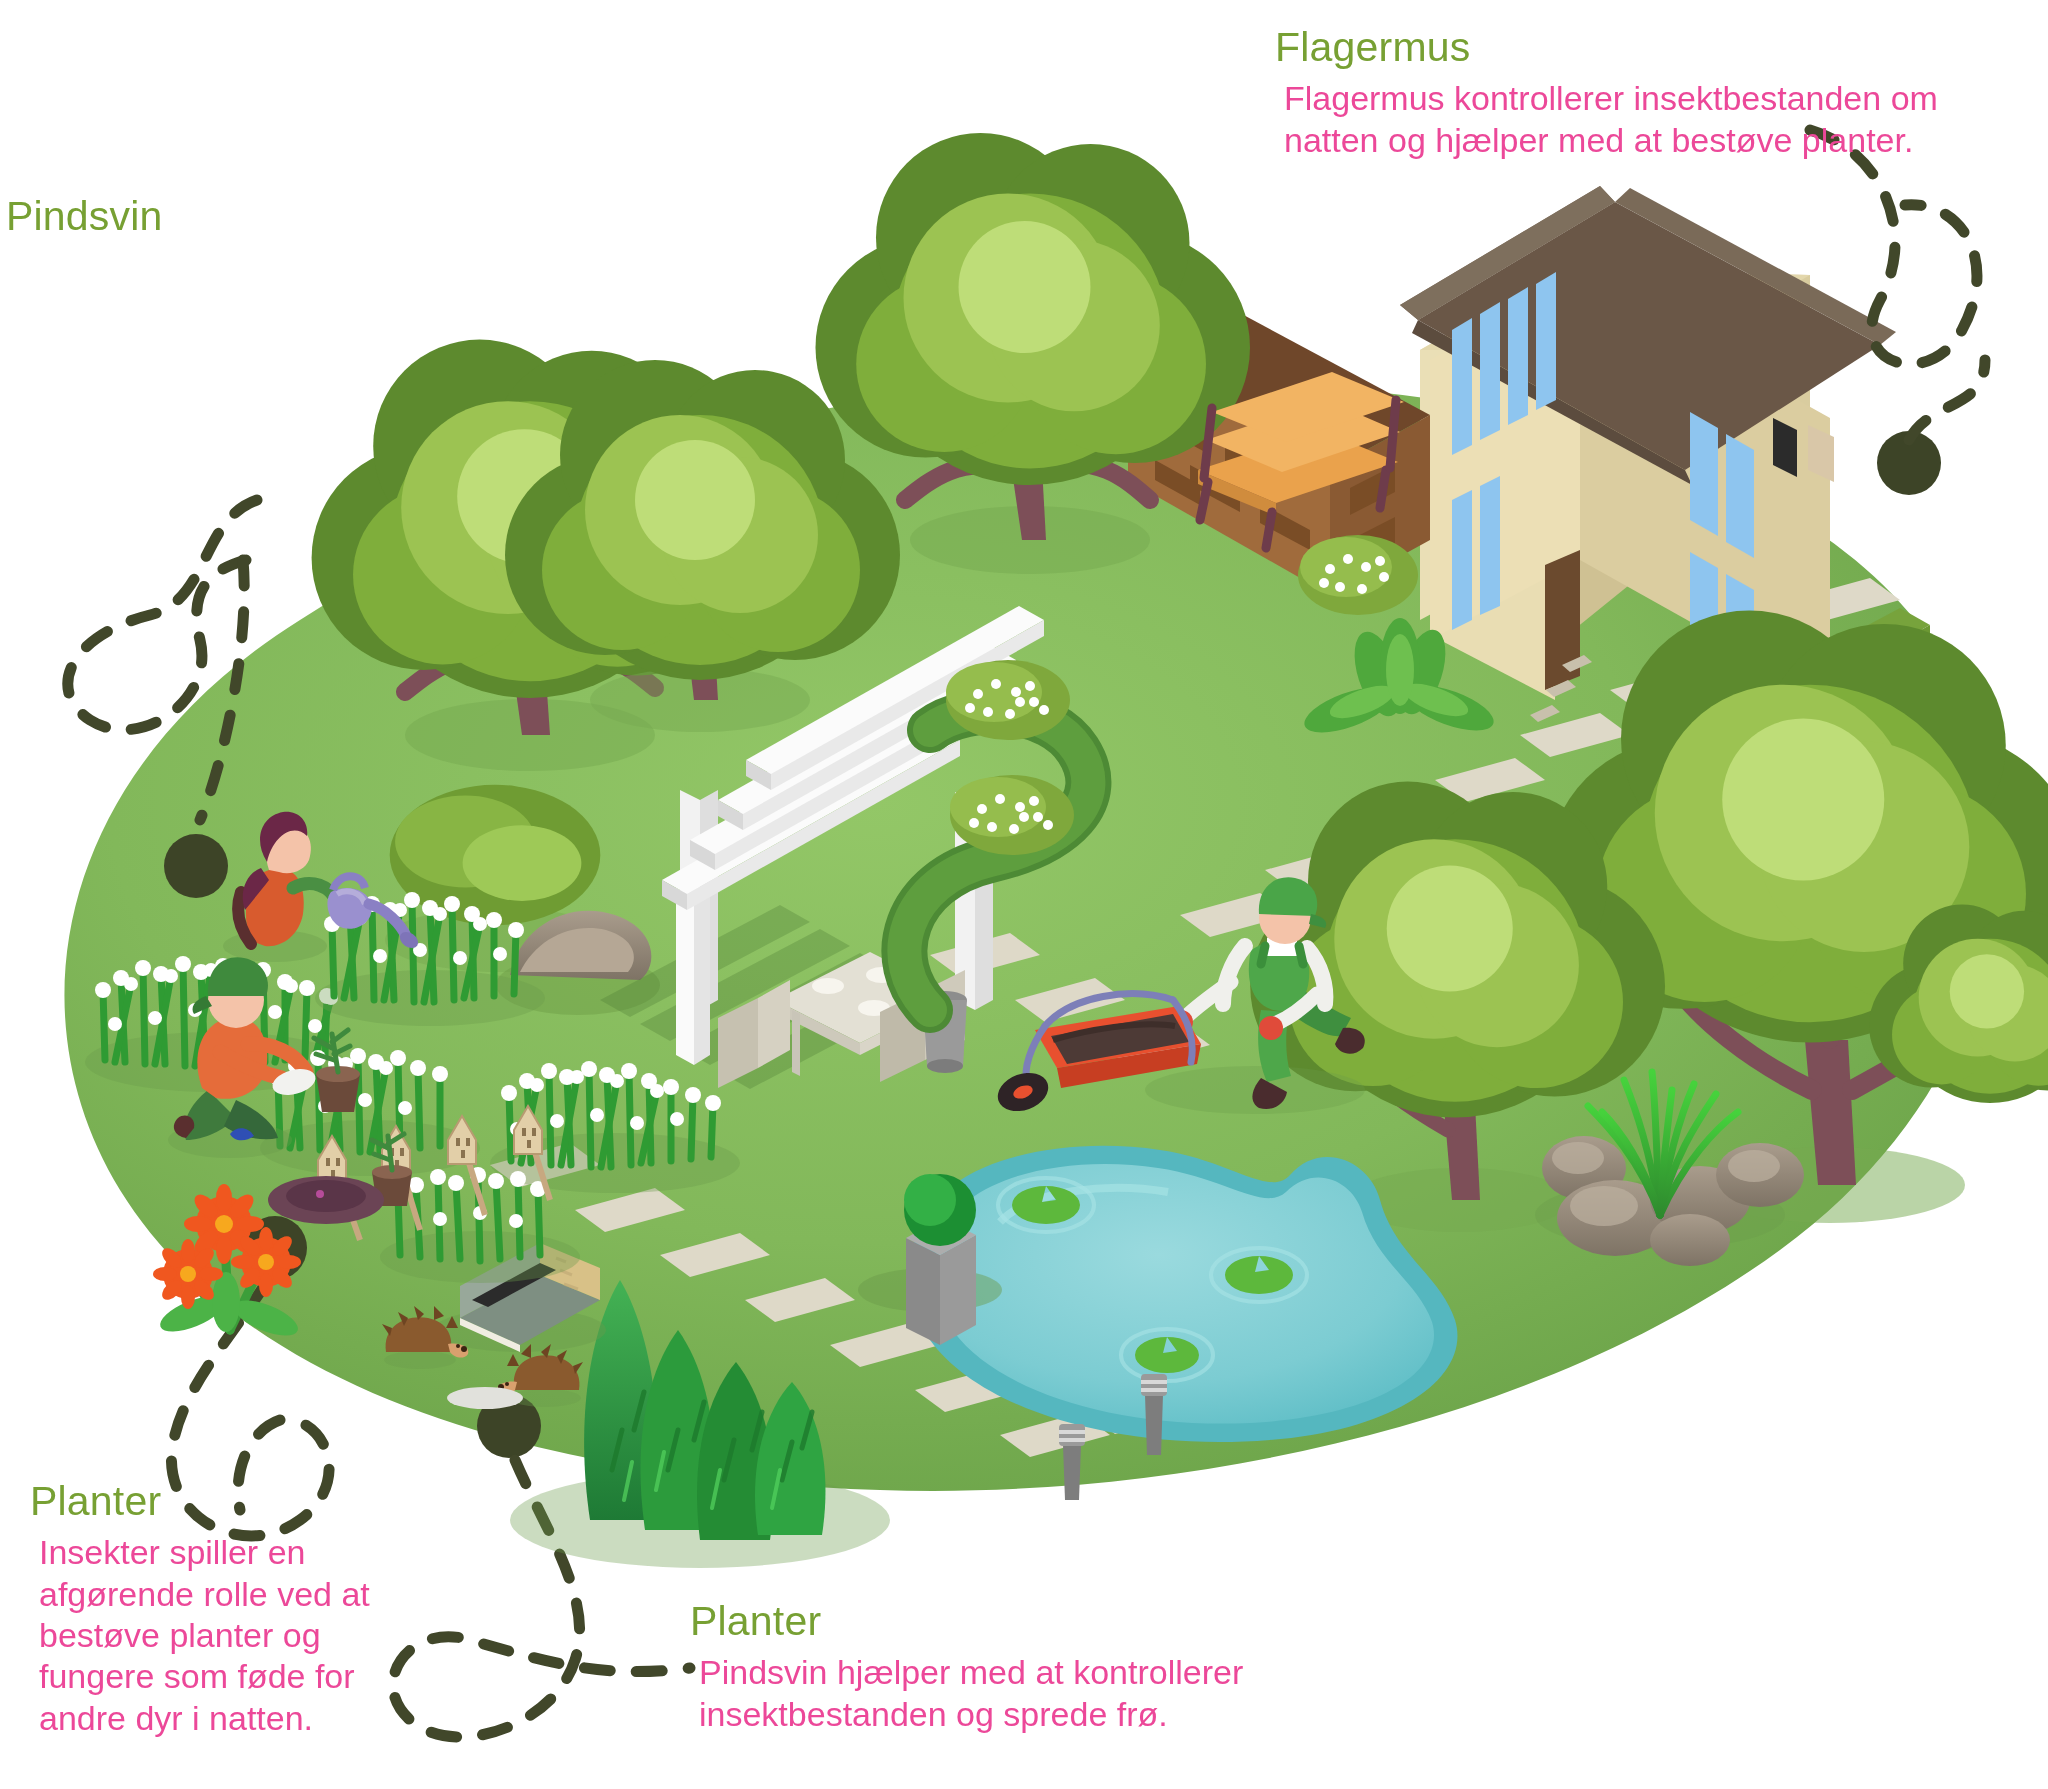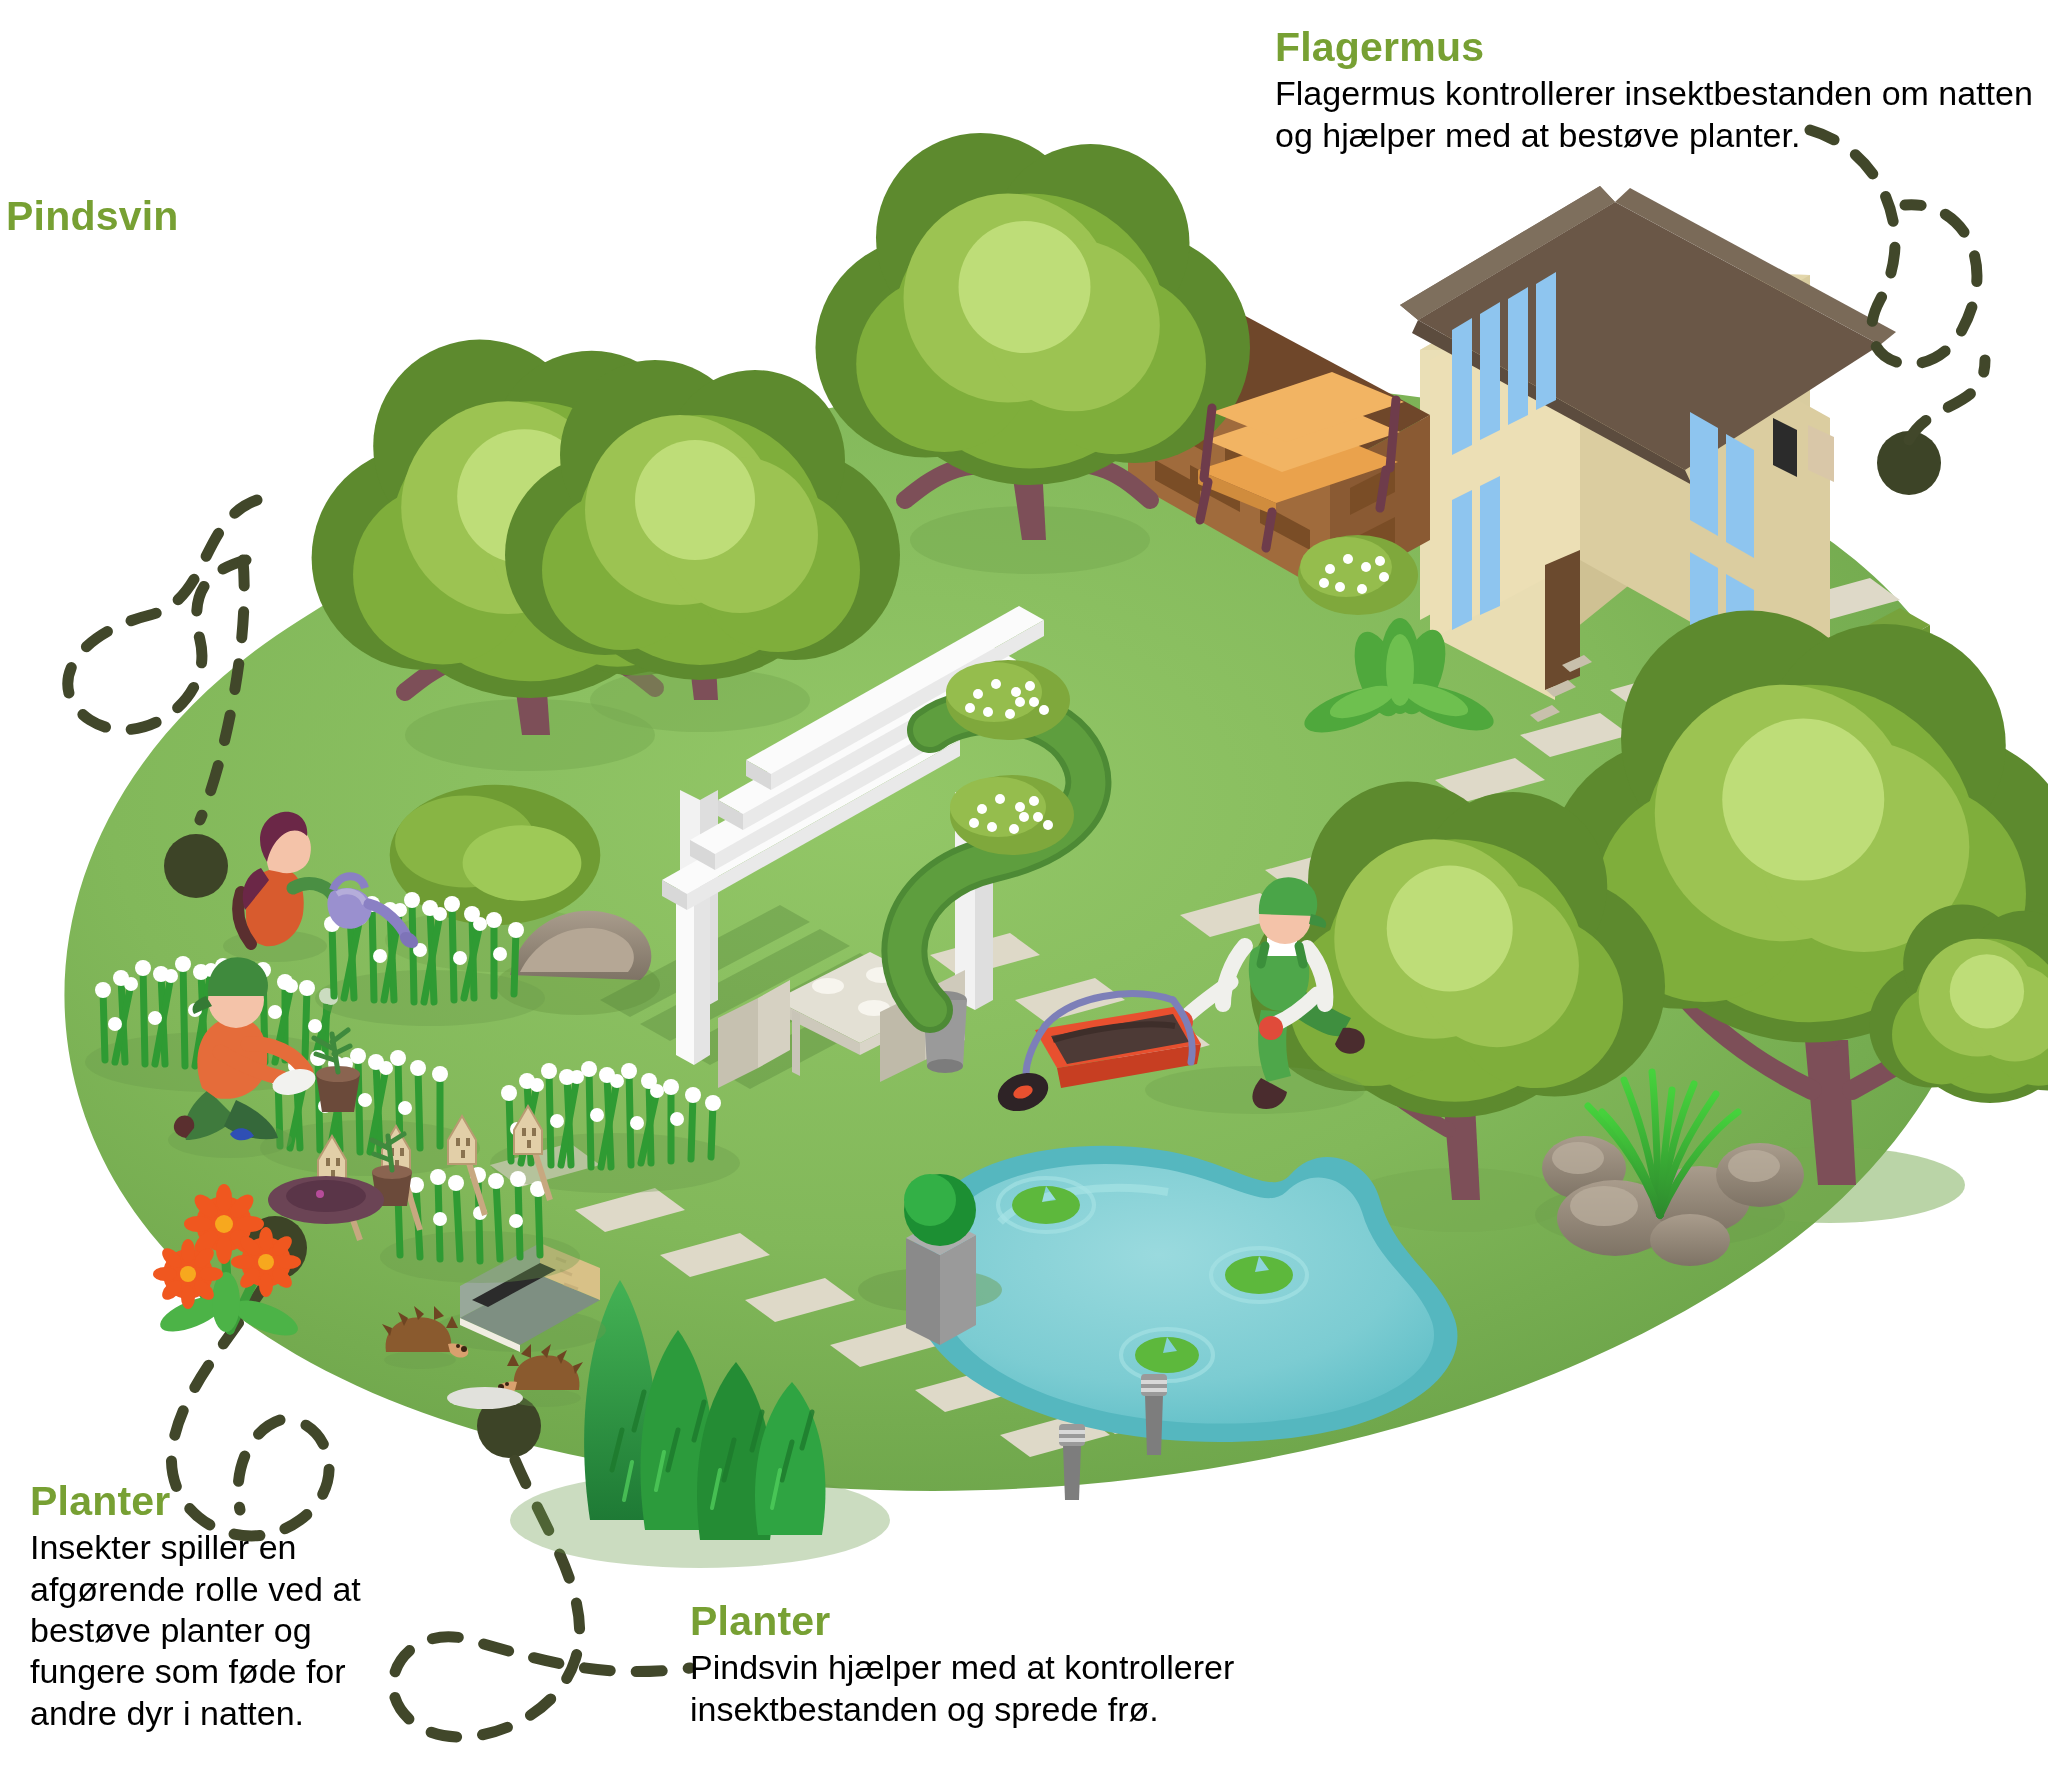--- a/index.html
+++ b/index.html
@@ -2,23 +2,23 @@
 <html><head>
 <meta charset="utf-8">
 <style>
   html,body{margin:0;padding:0;background:#ffffff;}
   body{width:2048px;height:1789px;position:relative;overflow:hidden;
        font-family:"Liberation Sans",sans-serif;color:#1b1b1b;}
   .stage{position:absolute;inset:0;}
   svg.scene{position:absolute;left:0;top:0;width:2048px;height:1789px;}
 
   .callout{position:absolute;}
-  .callout h2{margin:0 0 4px 0;font-size:41px;font-weight:bold;color:#77a033;
+  .callout h2{margin:0 0 4px 0;font-size:41px;font-weight:normal;color:#77a033;
               letter-spacing:.2px;line-height:1.05;}
-  .callout p{margin:0;font-size:34px;line-height:1.22;color:#000000;}
+  .callout p{margin:9px;font-size:34px;line-height:1.22;color:#ec4899;}
 
   #callout-planter{left:6px;top:195px;width:420px;}
   #callout-flagermus{left:1275px;top:26px;width:760px;}
   #callout-insekter{left:30px;top:1480px;width:380px;}
   #callout-pindsvin{left:690px;top:1600px;width:640px;}
 </style>
 </head>
 <body>
 
 <div class="stage">

